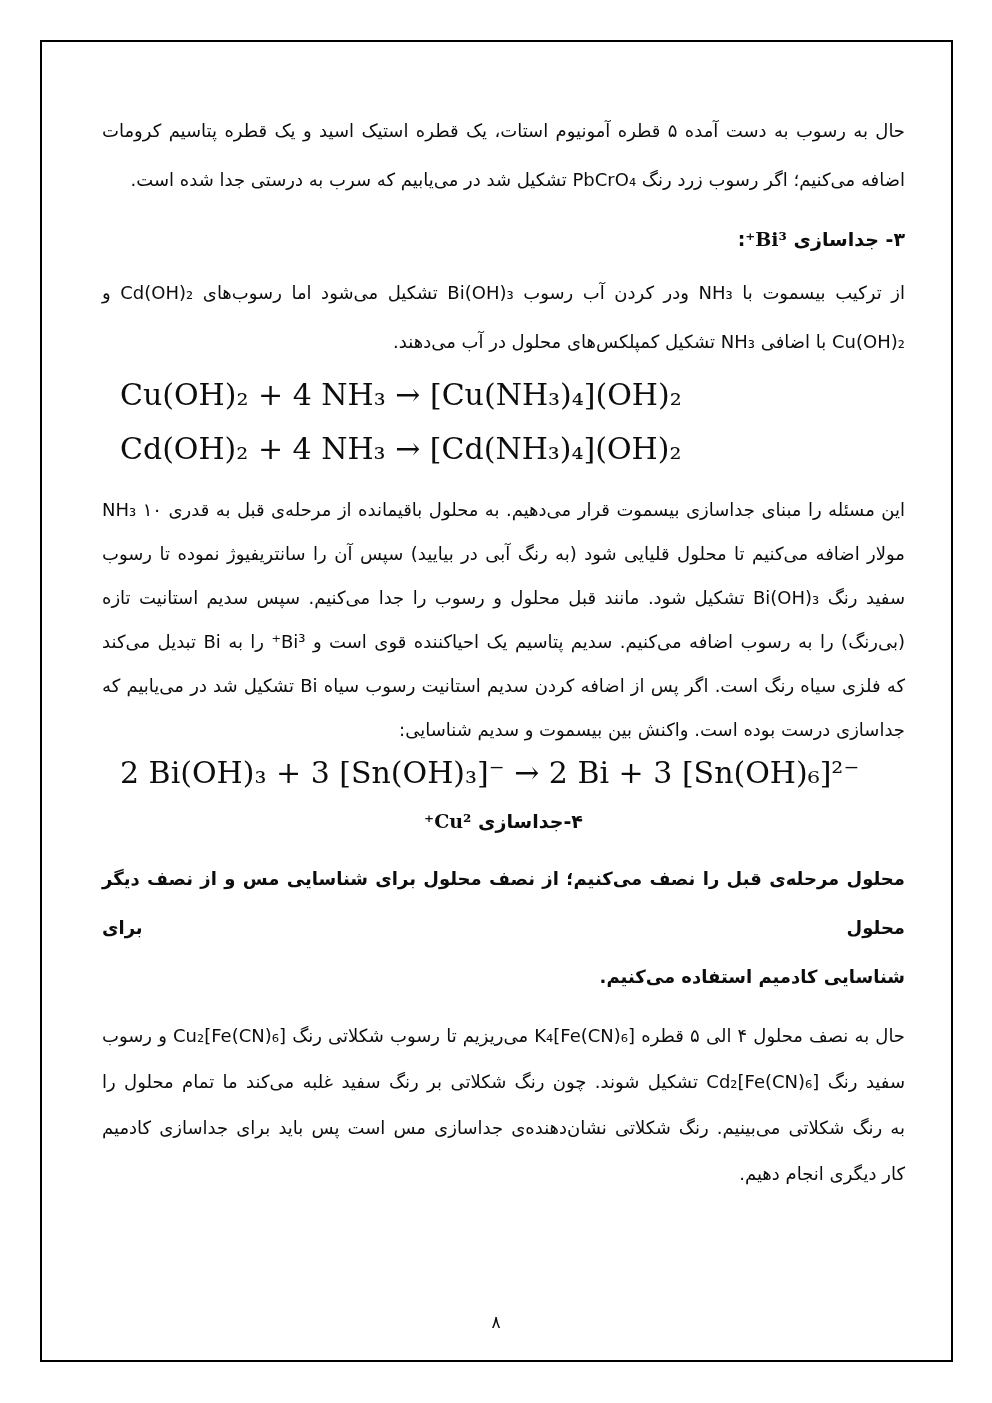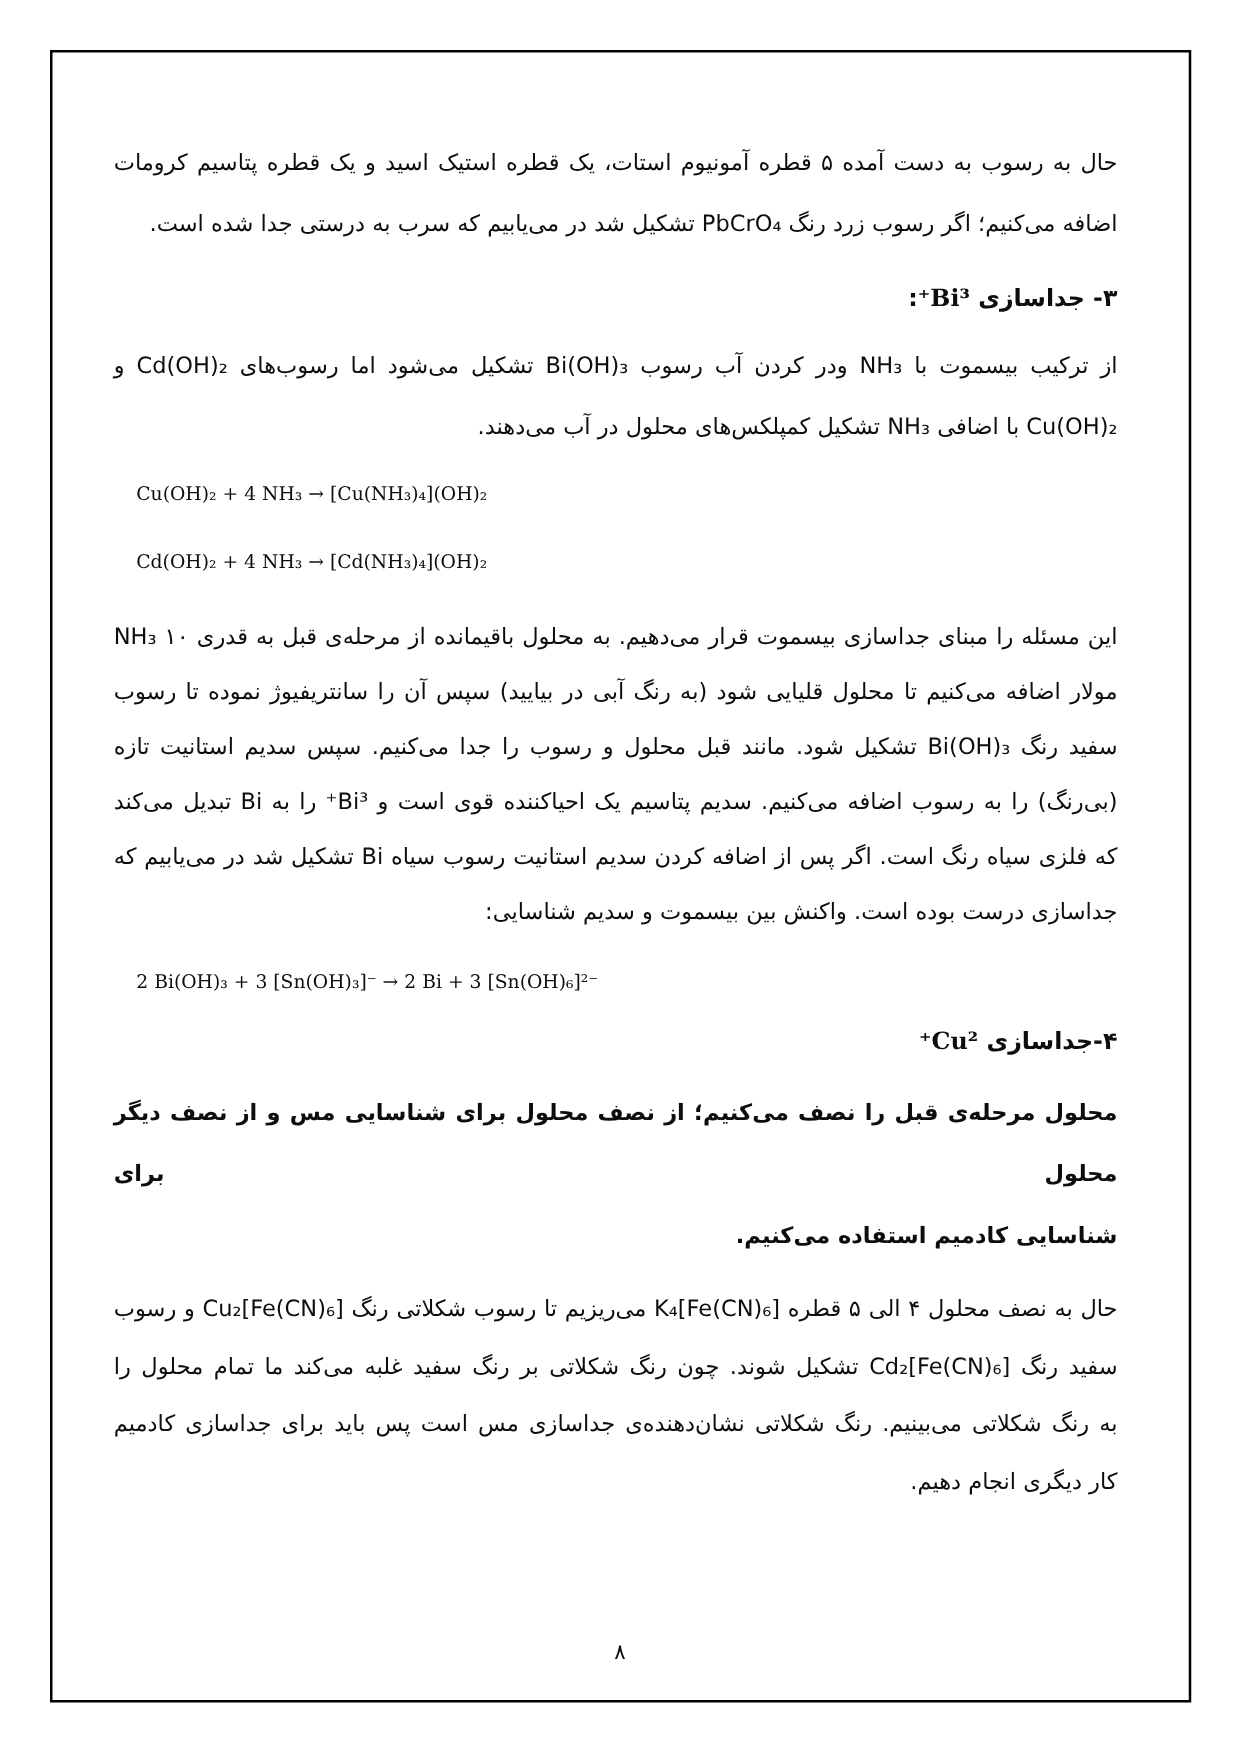--- a/index.html
+++ b/index.html
@@ -17,21 +17,21 @@
     position: absolute;
     left: 40px;
     top: 40px;
     width: 913px;
     height: 1322px;
     border: 2px solid #000000;
     box-sizing: border-box;
   }
   .content {
     position: absolute;
-    left: 91px;
+    left: 102px;
     top: 106px;
     width: 803px;
   }
   .para {
     direction: rtl;
     font-size: 18px;
     color: #0d0d0d;
   }
   .pline {
     text-align: justify;
@@ -52,36 +52,36 @@
   #p5 { margin-top: 12px; }
   .heading {
     direction: rtl;
     text-align: right;
     font-weight: bold;
     font-size: 19px;
     line-height: 26px;
     color: #0d0d0d;
   }
   #h3 { margin-top: 22px; }
-  #h4 { margin-top: 18px; }
+  #h4 { margin-top: 18px; text-align: center; }
   .latin-serif {
     font-family: "DejaVu Serif", serif;
   }
   .equation {
     direction: ltr;
     text-align: left;
     font-family: "DejaVu Serif", serif;
-    font-size: 15px;
+    font-size: 30px;
     line-height: 34px;
     padding-left: 18px;
     color: #0d0d0d;
   }
   #eq1 { margin-top: 12px; }
   #eq2 { margin-top: 20px; }
-  #eq3 { margin-top: 16px; }
+  #eq3 { margin-top: 4px; }
   .footer {
     position: absolute;
     top: 1312px;
     left: 0;
     width: 992px;
     text-align: center;
     font-size: 17px;
     color: #0d0d0d;
   }
 </style>

